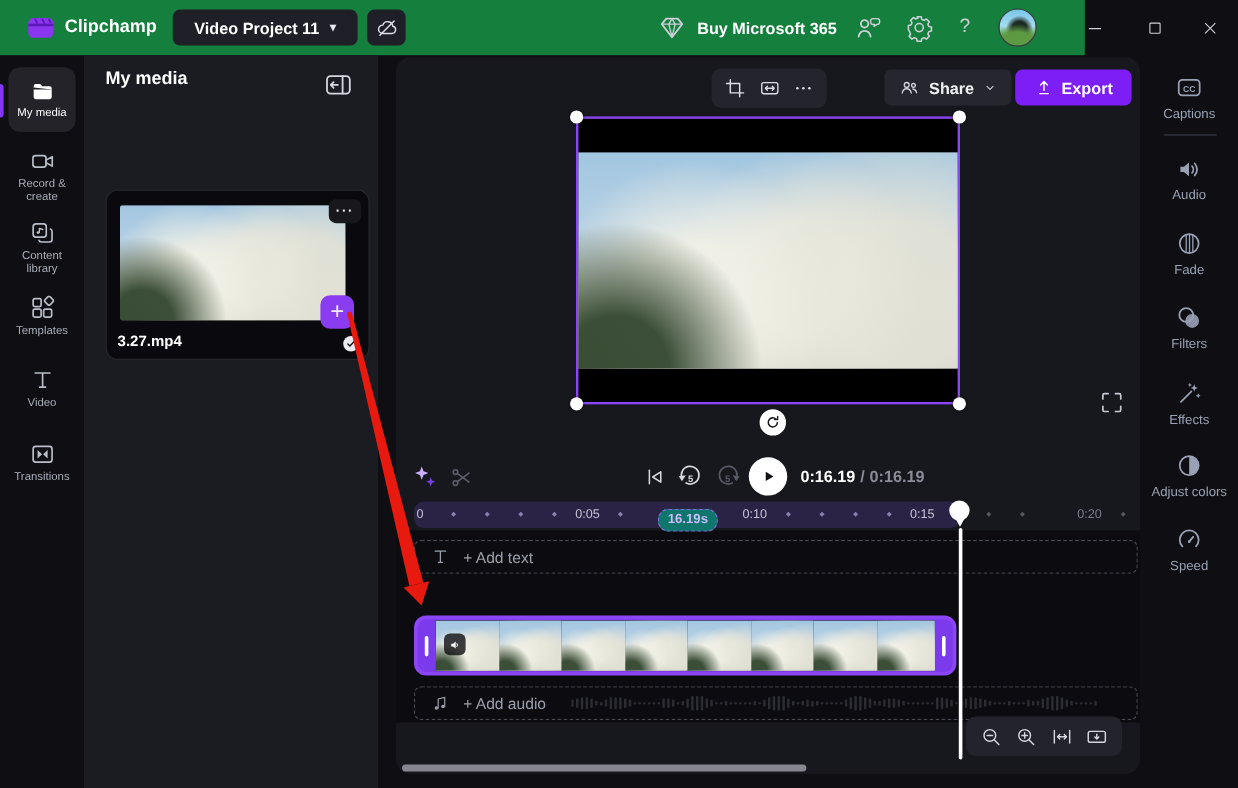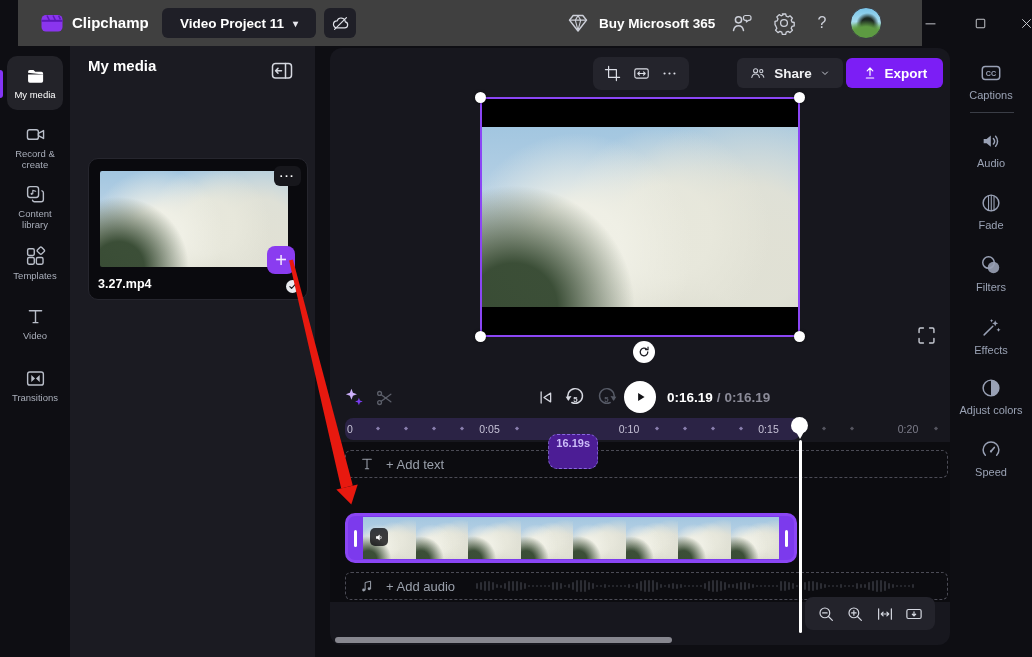--- a/index.html
+++ b/index.html
@@ -4,21 +4,21 @@
 <style>
   *{margin:0;padding:0;box-sizing:border-box}
   html,body{background:#0e0e13}
   body{font-family:"Liberation Sans",sans-serif;-webkit-font-smoothing:antialiased}
   .window{position:relative;width:1032px;height:657px;background:#0e0e13;overflow:hidden;color:#fff}
   .abs{position:absolute}
   .cx{display:flex;align-items:center;justify-content:center}
   svg{display:block}
 
   
-  .titlebar{position:absolute;left:18px;top:0;width:904px;height:46px;background:#404040}
+  .titlebar{position:absolute;left:0;top:0;width:904px;height:46px;background:#15803d}
   .logo{left:22px;top:11px;width:24px;height:24px}
   .app-name{left:54px;top:14px;font-size:15px;font-weight:700;color:#fff}
   .project-btn{left:144px;top:8px;width:154px;height:30px;background:#1f1f27;border-radius:6px;display:flex;align-items:center;justify-content:center;gap:9px;font-size:13.5px;font-weight:700;color:#fff}
   .project-caret{font-size:10px;color:#e8e8ee}
   .cloud-btn{left:306px;top:8px;width:32px;height:30px;background:#1f1f27;border-radius:6px;color:#dfe1e8}
   .buy{left:548px;top:0;height:46px;display:flex;align-items:center;gap:9px;font-size:13.5px;font-weight:700;color:#fff}
   .tb-icon{width:24px;height:24px;color:#cdd0d9}
   .feedback-btn{left:712px;top:11px}
   .gear-btn{left:754px;top:11px}
   .help-btn{left:794px;top:11px;width:20px;height:24px;font-size:16px;color:#cdd0d9}
@@ -78,21 +78,21 @@
   .ctl-play svg{width:18px;height:18px}
   .ctl-time{left:337px;top:342px;height:15px;display:flex;align-items:center;gap:4px;font-size:13.5px;font-weight:700}
   .time-total,.time-sep{color:#8b8b98}
 
   .ruler{left:0;top:370px;width:620px;height:22px}
   .ruler-strip{position:absolute;left:15px;top:0;width:455px;height:22px;background:#2b2345;border-radius:8px}
   .tick-label{position:absolute;top:5px;transform:translateX(-50%);font-size:10.5px;color:#c6c2d6;white-space:nowrap}
   .tick-label.dim{color:#7d7d8a}
   .tick-dot{position:absolute;top:9px;width:3px;height:3px;background:#8a7fae;transform:translateX(-50%) rotate(45deg)}
   .tick-dot.dim{background:#55555f}
-  .dur-badge{position:absolute;top:16px;transform:translateX(-50%);padding:2px 7px 19px;background:#4c1d95;border:1px dashed #8a6ae0;border-radius:9px;font-size:11px;font-weight:700;color:#cbbcf8;z-index:2;white-space:nowrap}
+  .dur-badge{position:absolute;top:6px;transform:translateX(-50%);padding:2px 7px 3px;background:#0f766e;border:1px dashed #8a6ae0;border-radius:9px;font-size:11px;font-weight:700;color:#cbbcf8;z-index:2;white-space:nowrap}
 
   .tracks-bg{left:0;top:394px;width:620px;height:160px;background:#0c0c10}
   .track-row{position:absolute;left:15px;width:603px;height:28px;border:1px dashed #4b4b55;border-radius:6px;display:flex;align-items:center;gap:11px;padding-left:13px;color:#9aa0ab;font-size:13px}
   .add-text-row{top:402px}
   .add-audio-row{top:524px}
   .track-row .ricon{width:16px;height:16px;color:#9aa0ab}
   .track-row .ricon svg{width:16px;height:16px}
   .wave{position:absolute;left:130px;right:8px;top:3px;height:20px;display:flex;align-items:center;gap:2px;overflow:hidden}
   .wbar{width:2px;flex:none;background:rgba(210,215,230,.17);border-radius:1px}
 

